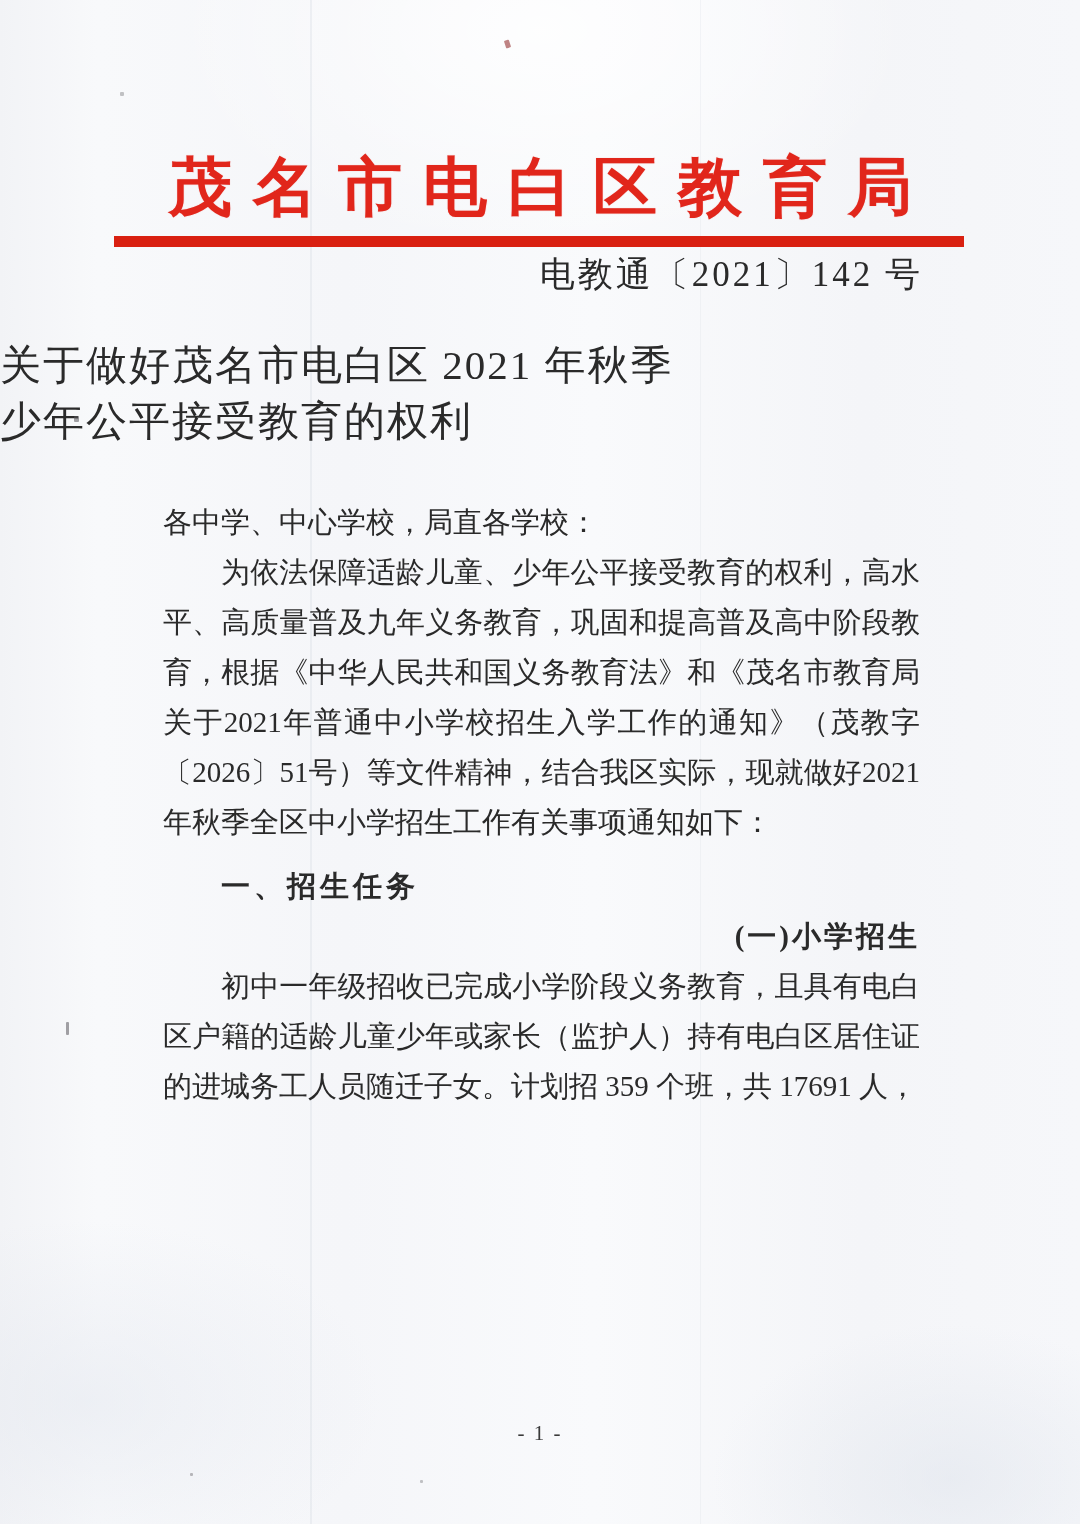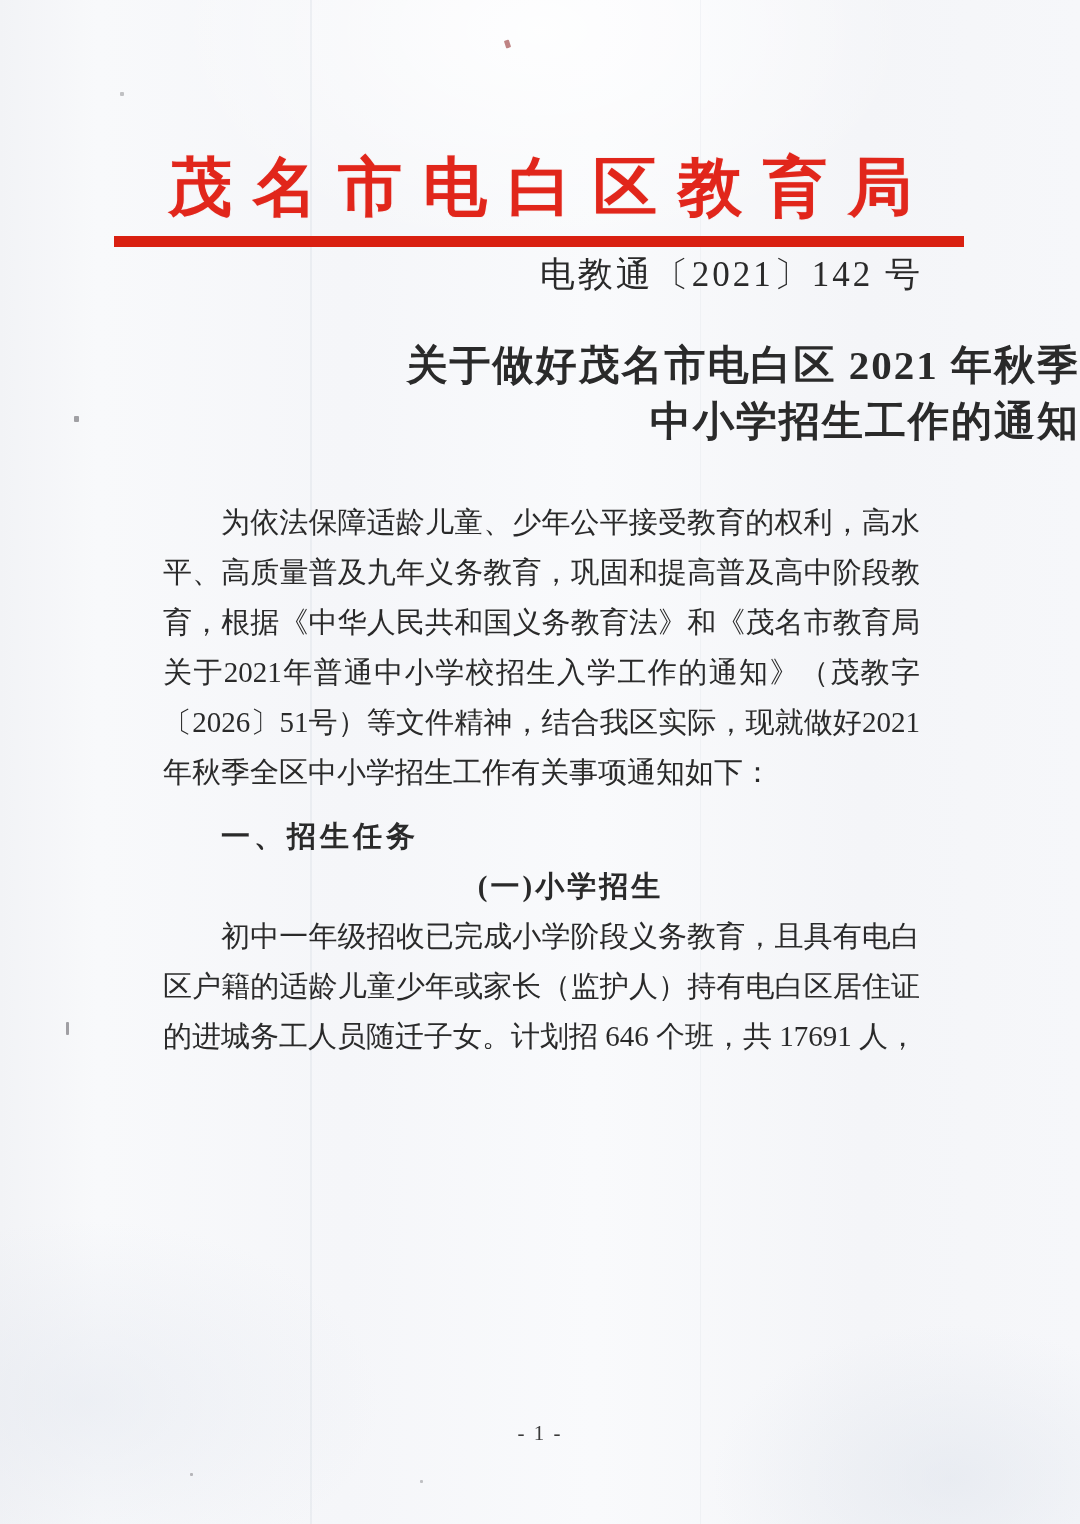--- a/index.html
+++ b/index.html
@@ -60,23 +60,23 @@
     position: absolute;
     top: 251px; right: 157px;
     font-size: 35px;
     letter-spacing: 3px;
     white-space: nowrap;
   }
 
   .doc-title {
     position: absolute;
     top: 337px; left: 0; right: 0;
-    text-align: right;
+    text-align: left;
     font-size: 41px;
-    font-weight: 700;
+    font-weight: 400;
     line-height: 56px;
     letter-spacing: 2px;
   }
 
   .doc-body {
     position: absolute;
     top: 497px; left: 163px;
     width: 757px;
     font-size: 29px;
     line-height: 50px;
@@ -89,21 +89,21 @@
     font-weight: 700;
     text-indent: 2em;
     margin-top: 14px;
     letter-spacing: 4px;
     text-align: left;
   }
   .doc-body .h2 {
     font-weight: 700;
     text-indent: 2em;
     letter-spacing: 3px;
-    text-align: center;
+    text-align: right;
   }
 
   .page-number {
     position: absolute;
     top: 1421px; left: 0; right: 0;
     text-align: center;
     font-size: 21px;
     letter-spacing: 2px;
     color: #3a3a3a;
   }
@@ -117,28 +117,29 @@
   <div class="streak s2"></div>
 
   <div class="agency-name">茂名市电白区教育局</div>
 
   <div class="red-rule"></div>
 
   <div class="doc-number">电教通〔2021〕142 号</div>
 
   <div class="doc-title">
     <div>关于做好茂名市电白区 2021 年秋季</div>
-    <div>中小学招生工作的通知</div>
+    <div>少年公平接受教育的权利</div>
   </div>
 
   <div class="doc-body">
+    <div class="salutation">各中学、中心学校，局直各学校：</div>
     <div class="para">为依法保障适龄儿童、少年公平接受教育的权利，高水平、高质量普及九年义务教育，巩固和提高普及高中阶段教育，根据《中华人民共和国义务教育法》和《茂名市教育局关于2021年普通中小学校招生入学工作的通知》（茂教字〔2026〕51号）等文件精神，结合我区实际，现就做好2021年秋季全区中小学招生工作有关事项通知如下：</div>
     <div class="h1">一、招生任务</div>
     <div class="h2">(一)小学招生</div>
-    <div class="para">初中一年级招收已完成小学阶段义务教育，且具有电白区户籍的适龄儿童少年或家长（监护人）持有电白区居住证的进城务工人员随迁子女。计划招 646 个班，共 17691 人，</div>
+    <div class="para">初中一年级招收已完成小学阶段义务教育，且具有电白区户籍的适龄儿童少年或家长（监护人）持有电白区居住证的进城务工人员随迁子女。计划招 359 个班，共 17691 人，</div>
   </div>
 
   <div class="page-number">- 1 -</div>
 
   <div class="speck" style="left:505px; top:40px; width:5px; height:8px; background:rgba(150,50,50,.6); transform:rotate(-18deg);"></div>
   <div class="speck" style="left:74px;  top:416px;  width:5px; height:6px;"></div>
   <div class="speck" style="left:66px;  top:1022px; width:3px; height:13px;"></div>
   <div class="speck" style="left:120px; top:92px;   width:4px; height:4px; background:rgba(90,88,92,.35);"></div>
   <div class="speck" style="left:190px; top:1473px; width:3px; height:3px; background:rgba(90,88,92,.4);"></div>
   <div class="speck" style="left:420px; top:1480px; width:3px; height:3px; background:rgba(90,88,92,.35);"></div>

